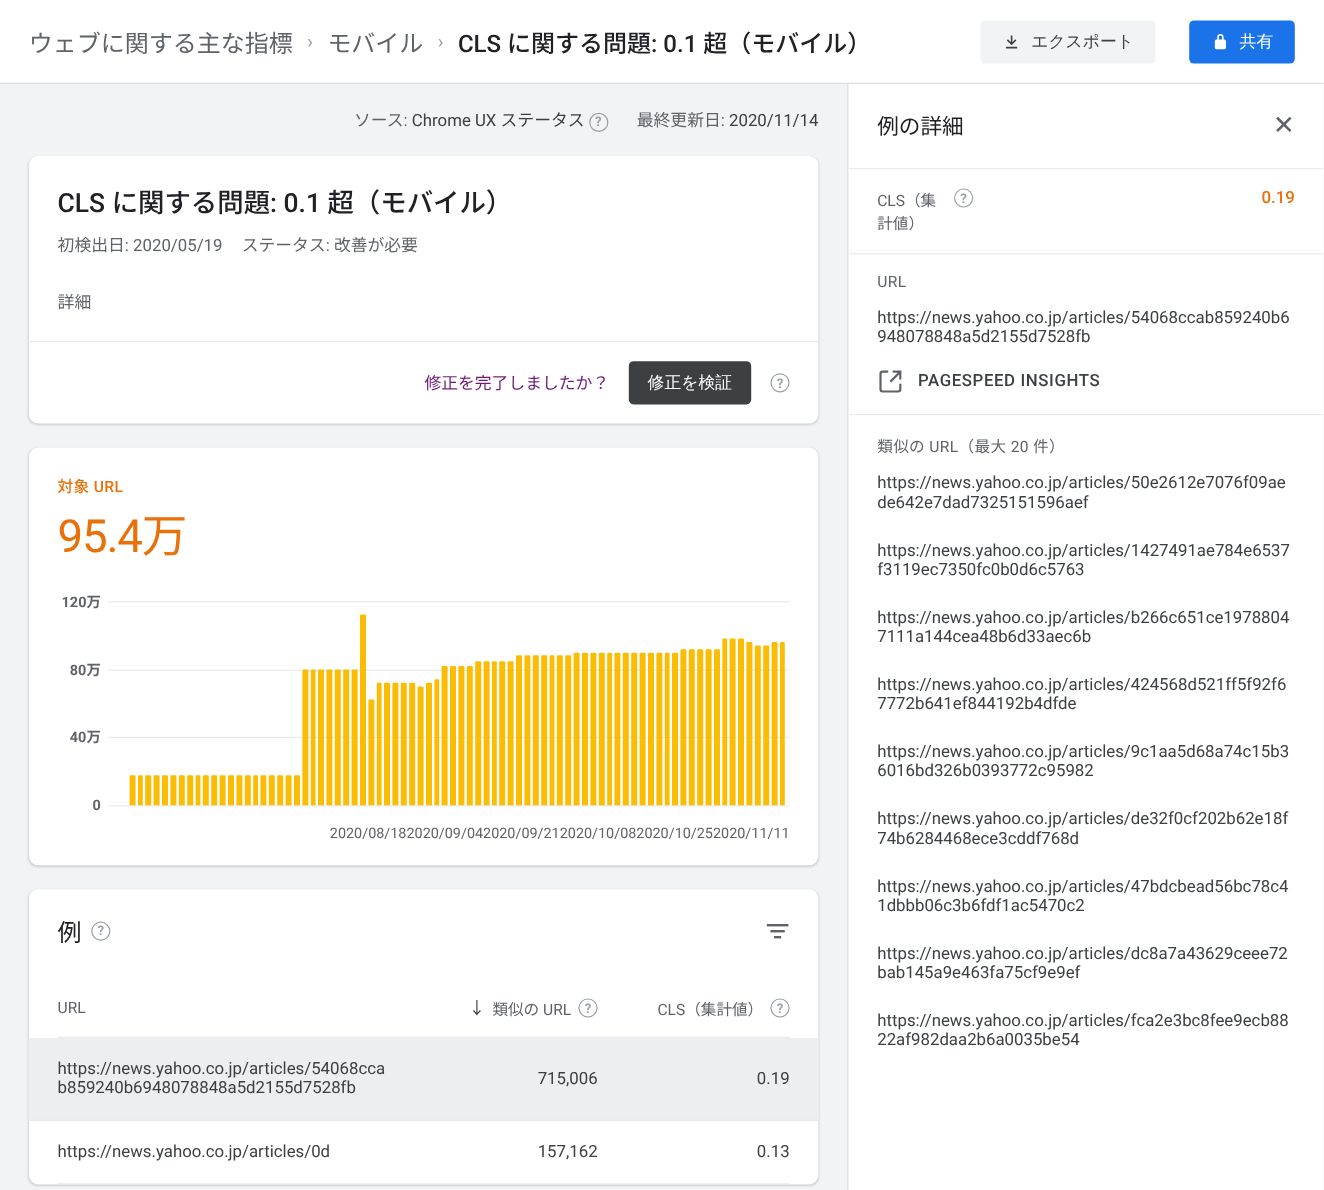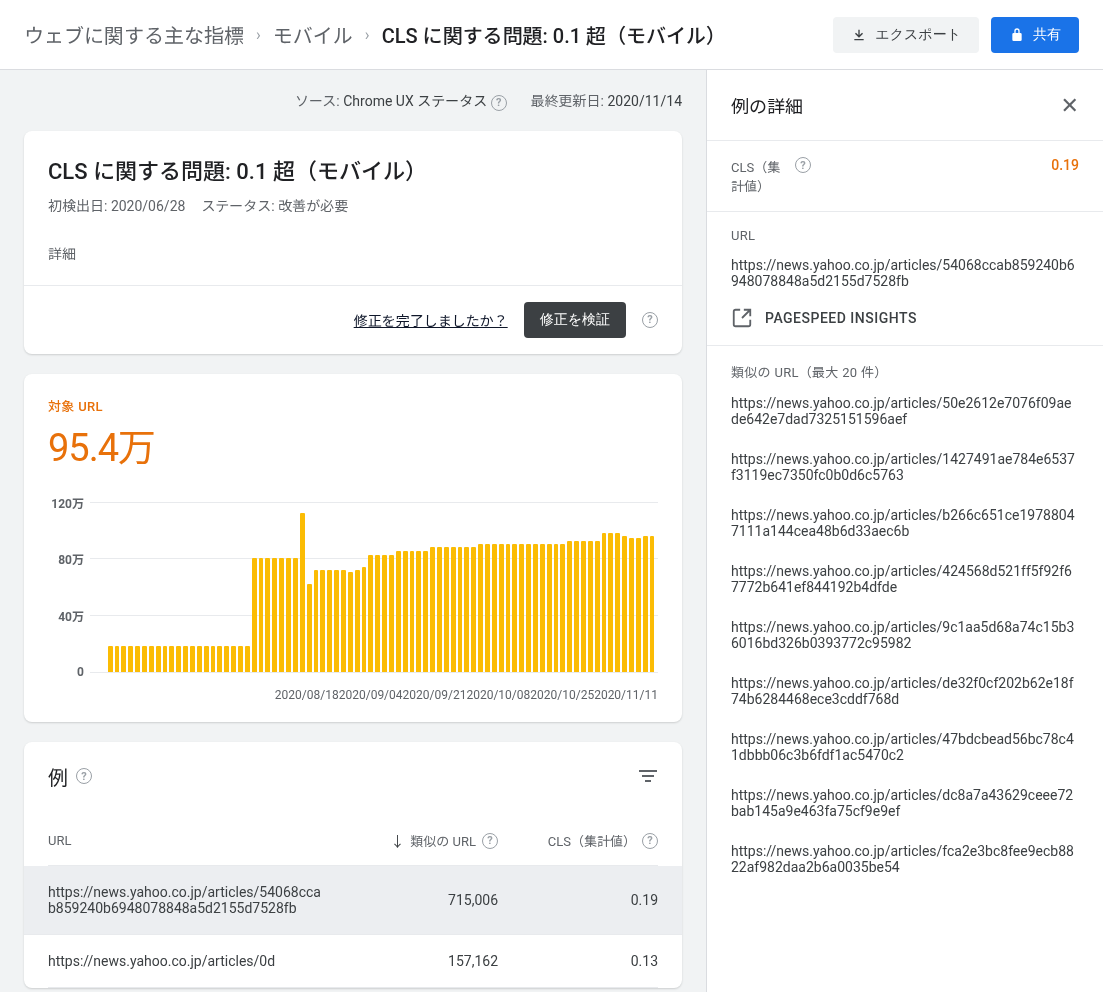--- a/index.html
+++ b/index.html
@@ -17,21 +17,21 @@
     align-items: center;
     justify-content: space-between;
     padding: 0 24px;
     height: 70px;
     border-bottom: 1px solid #dadce0;
     background: #fff;
   }
   .breadcrumb { display: flex; align-items: center; font-size: 20px; color: #5f6368; gap: 12px; }
   .breadcrumb .chev { color: #9aa0a6; font-size: 16px; }
   .breadcrumb .current { color: #202124; font-weight: 500; }
-  .header-actions { display: flex; gap: 12px; }
+  .header-actions { display: flex; gap: 28px; }
   .btn {
     display: inline-flex; align-items: center; gap: 8px;
     height: 36px; padding: 0 18px; border-radius: 4px;
     border: none; font-size: 14px; font-weight: 500; cursor: pointer;
   }
   .btn-export { background: #f1f3f4; color: #3c4043; }
   .btn-share  { background: #1a73e8; color: #fff; }
   .body { display: flex; height: calc(992px - 70px); }
   .main {
     width: 706px; background: #f1f3f4; padding: 20px 24px 0 24px; overflow: hidden;
@@ -39,21 +39,21 @@
   .meta-row { display:flex; justify-content:flex-end; gap:24px; color:#5f6368; font-size:14px; margin-bottom:20px;}
   .card { background:#fff; border-radius:8px; box-shadow:0 1px 2px rgba(60,64,67,.2); margin-bottom:20px; }
   .issue-card { padding: 22px 24px 20px; }
   .issue-title { font-size: 22px; font-weight: 400; color:#202124; margin-bottom: 10px; }
   .issue-sub { color:#5f6368; font-size:14px; display:flex; gap:16px; margin-bottom: 28px;}
   .issue-detail-link { color:#5f6368; font-size:14px; margin-bottom:0; }
   .fix-row {
     border-top:1px solid #e8eaed; margin:22px -24px -20px -24px; padding:16px 24px;
     display:flex; justify-content:flex-end; align-items:center; gap:16px;
   }
-  .fix-row .q { color:#0f172a;text-decoration:underline; }
+  .fix-row .q { color:#701a75; }
   .btn-validate { background:#3c4043; color:#fff; padding:0 16px; height:36px; border-radius:4px; border:none; font-size:14px; font-weight:500; cursor:pointer;}
   .chart-card { padding: 22px 24px 20px; }
   .chart-label { color:#e8710a; font-size:13px; font-weight:500; letter-spacing:.3px;}
   .chart-big { color:#e8710a; font-size:38px; font-weight:400; margin-top:2px; letter-spacing:-1px;}
   .chart-area { position:relative; height:200px; margin-top:30px; }
   .y-labels { position:absolute; left:0; top:0; height:170px; width:40px; color:#5f6368; font-size:12px;}
   .y-labels div { position:absolute; right:4px; transform:translateY(-50%);font-weight:bold;}
   .grid-lines { position:absolute; left:42px; right:0; top:0; height:170px;}
   .grid-lines div { position:absolute; left:0; right:0; border-top:1px solid #e8eaed;}
   .bars { position:absolute; left:46px; right:4px; bottom:30px; height:170px; display:flex; align-items:flex-end; gap:2px;}
@@ -127,21 +127,21 @@
         <span>最終更新日:</span>
         <span style="color:#3c4043;">2020/11/14</span>
       </span>
     </div>
 
     <div class="card issue-card">
       <div class="issue-title">
         <b style="font-weight:500">CLS に関する問題: 0.1 超（モバイル）</b>
       </div>
       <div class="issue-sub">
-        <span><span>初検出日:</span> <span>2020/06/28</span></span>
+        <span><span>初検出日:</span> <span>2020/05/19</span></span>
         <span><span>ステータス:</span> <span>改善が必要</span></span>
       </div>
       <div class="issue-detail-link">詳細</div>
       <div class="fix-row">
         <span class="q">修正を完了しましたか？</span>
         <button class="btn-validate">修正を検証</button>
         <span class="help-ic">?</span>
       </div>
     </div>
 

